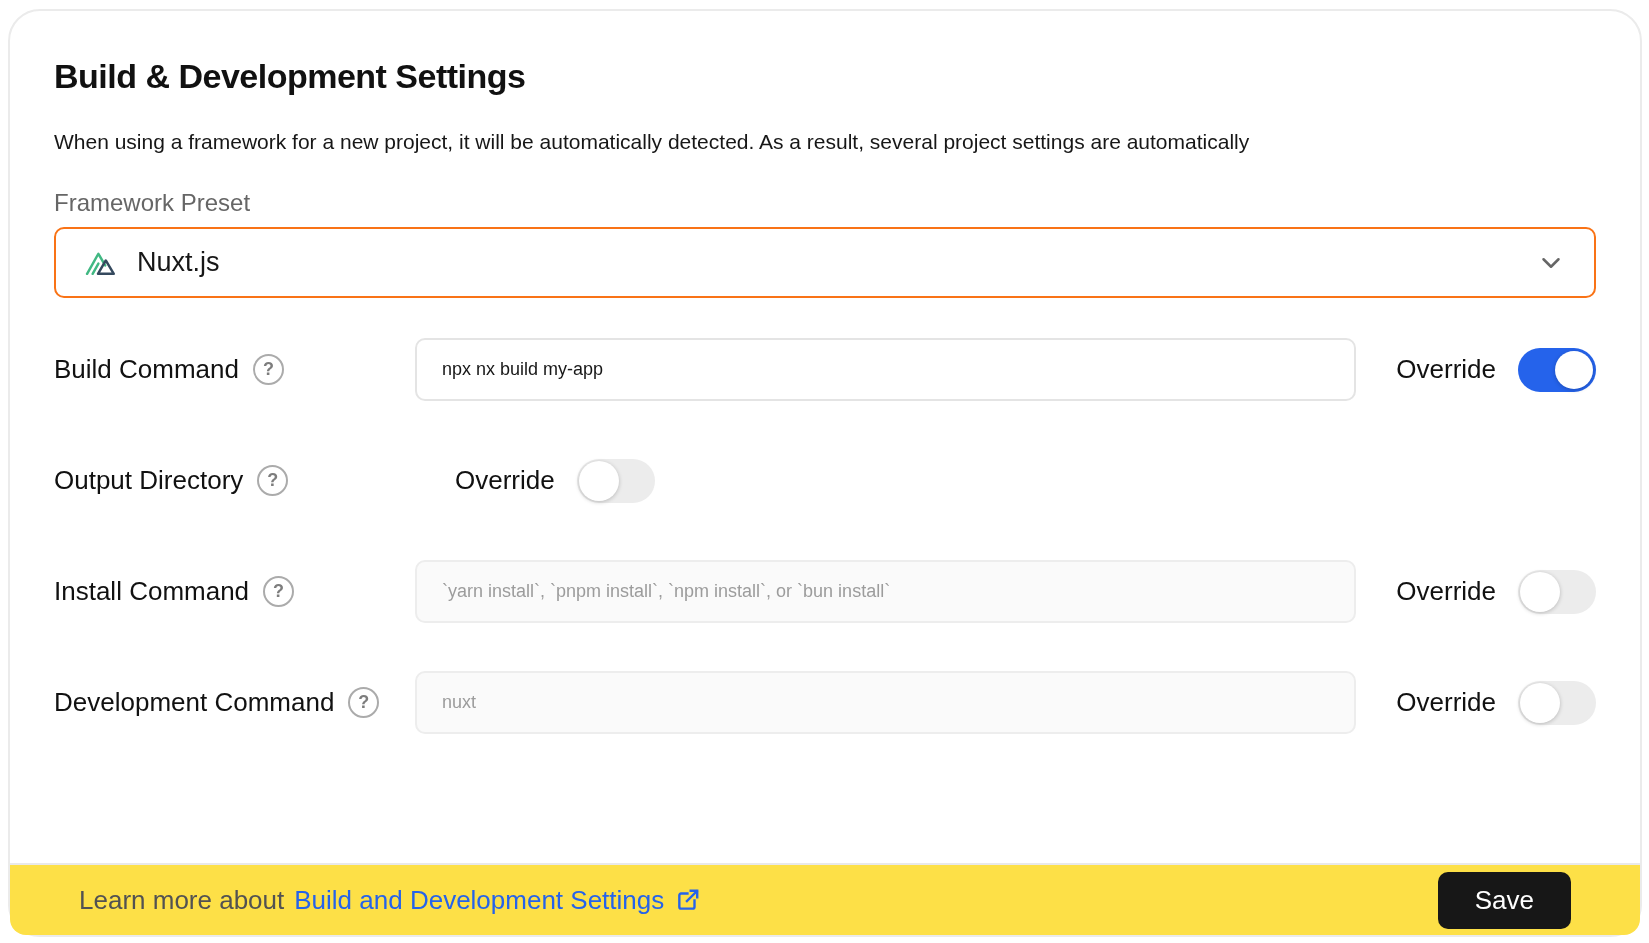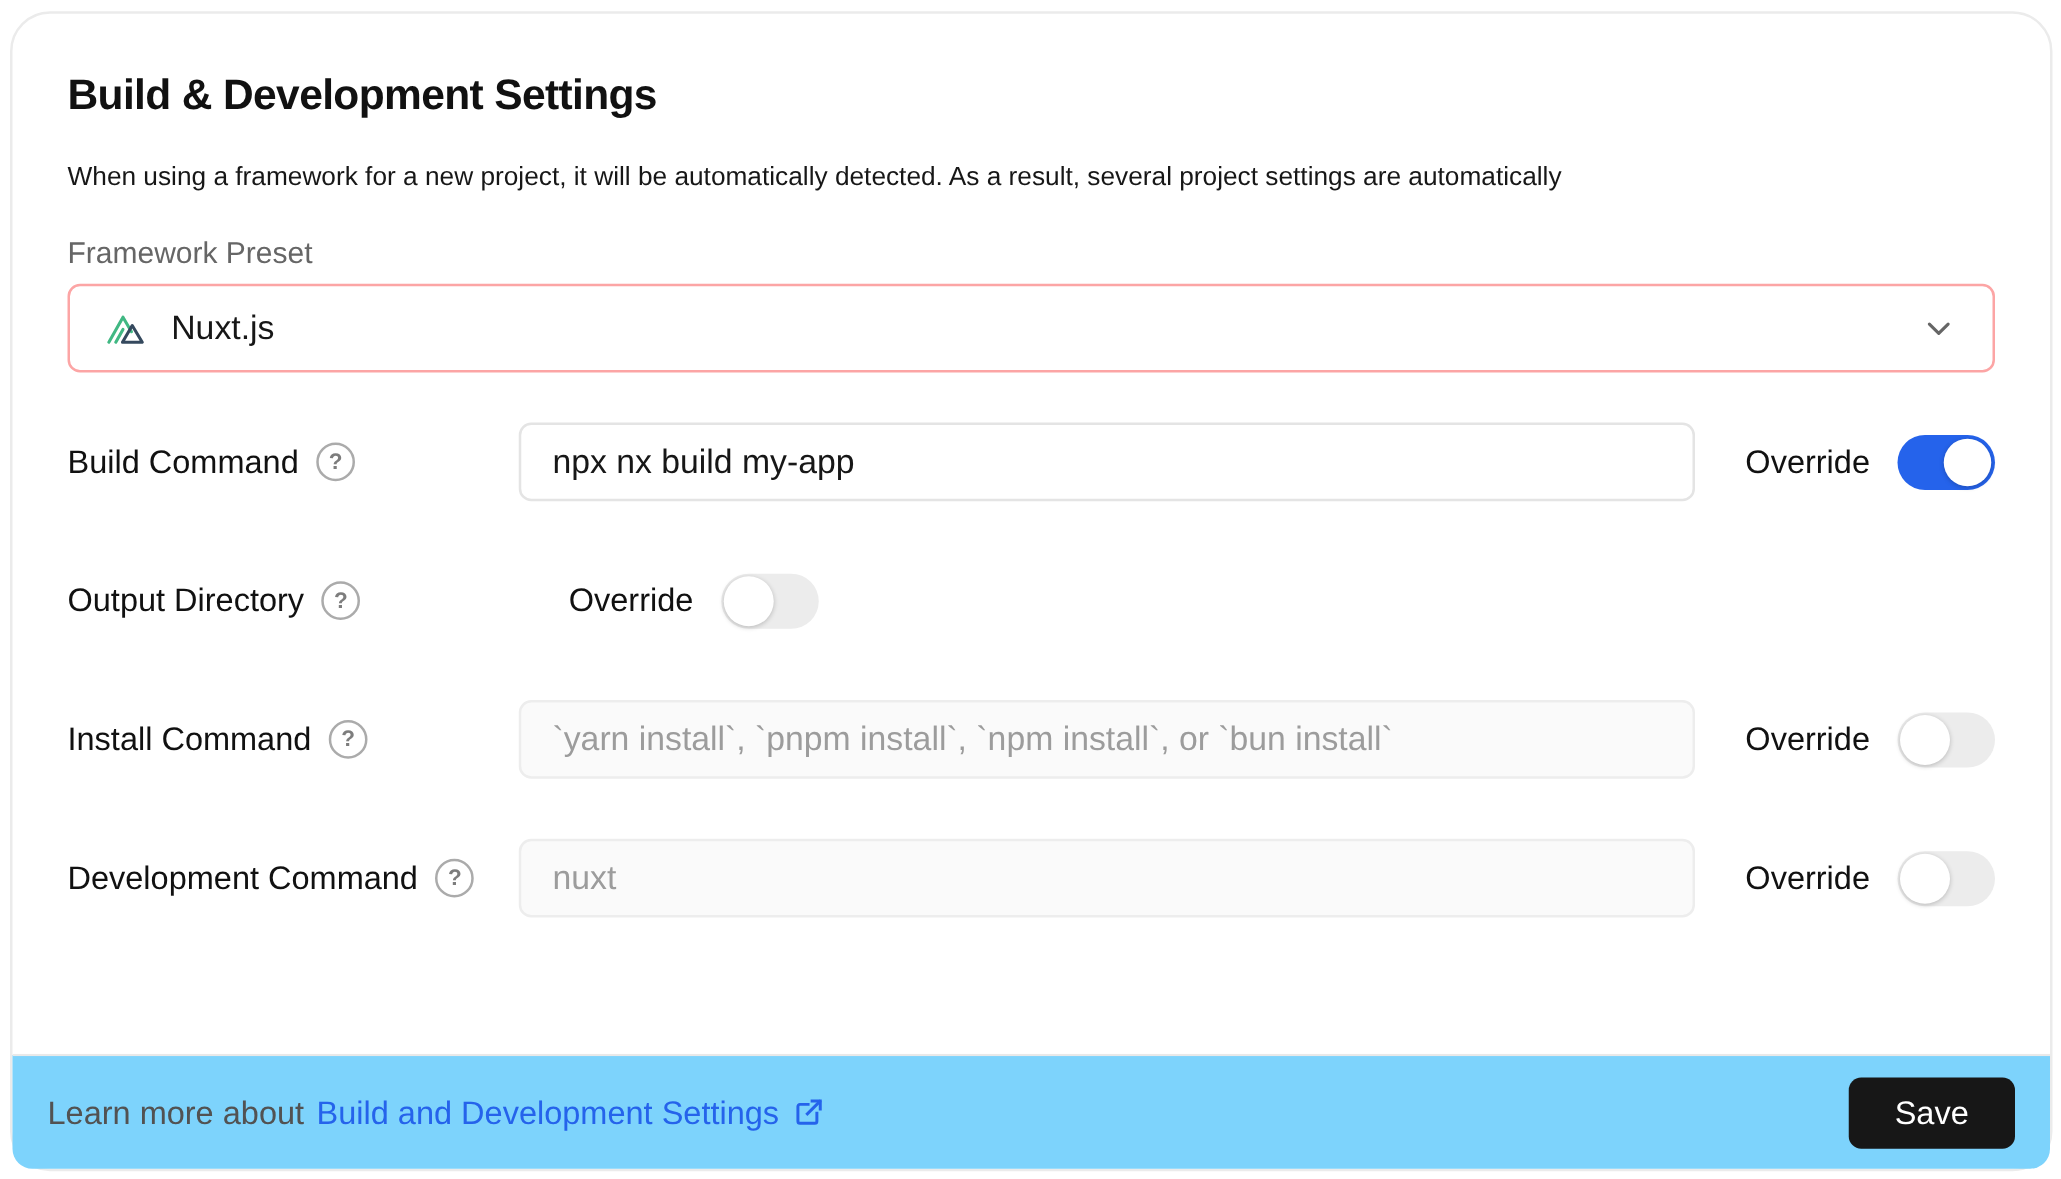--- a/index.html
+++ b/index.html
@@ -42,21 +42,21 @@
   .fw-label {
     display: block;
     margin-top: 28px;
     font-size: 24px;
     line-height: 28px;
     color: #666666;
   }
   .select {
     margin-top: 10px;
     height: 71px;
-    border: 2px solid #fca5a5;
+    border: 2px solid #f97316;
     border-radius: 10px;
     background: #ffffff;
     display: flex;
     align-items: center;
     padding: 0 28px;
     cursor: pointer;
   }
   .select-value {
     margin-left: 16px;
     font-size: 27px;
@@ -96,21 +96,21 @@
     justify-content: center;
     cursor: pointer;
     background: #fff;
   }
   .field {
     flex: 1;
     height: 63px;
     border: 2px solid #e4e4e4;
     border-radius: 10px;
     padding: 0 25px;
-    font-size: 27px;
+    font-size: 18px;
     font-family: "Liberation Sans", "DejaVu Sans", sans-serif;
     color: #171717;
     background: #ffffff;
     outline: none;
     min-width: 0;
   }
   .field::placeholder { color: #9c9c9c; opacity: 1; }
   .field.disabled {
     background: #fafafa;
     border-color: #ededed;
@@ -138,28 +138,28 @@
     top: 2px; left: 2px;
     width: 40px; height: 40px;
     border-radius: 50%;
     background: #ffffff;
     box-shadow: 0 1px 4px rgba(0,0,0,0.22);
   }
   .toggle.on { background: #2563eb; }
   .toggle.on .knob { left: auto; right: 3px; top: 3px; width: 38px; height: 38px; }
   .footer {
     flex: none;
-    height: 92px;
-    background: #7dd3fc;
+    height: 72px;
+    background: #fde047;
     border-top: 2px solid #e9e9e9;
     border-radius: 0 0 16px 16px;
     display: flex;
     align-items: center;
     justify-content: space-between;
-    padding: 0 28px;
+    padding: 0 69px;
   }
   .learn {
     font-size: 26px;
     color: #525252;
     display: flex;
     align-items: center;
   }
   .learn a {
     margin-left: 10px;
     color: #2563eb;

